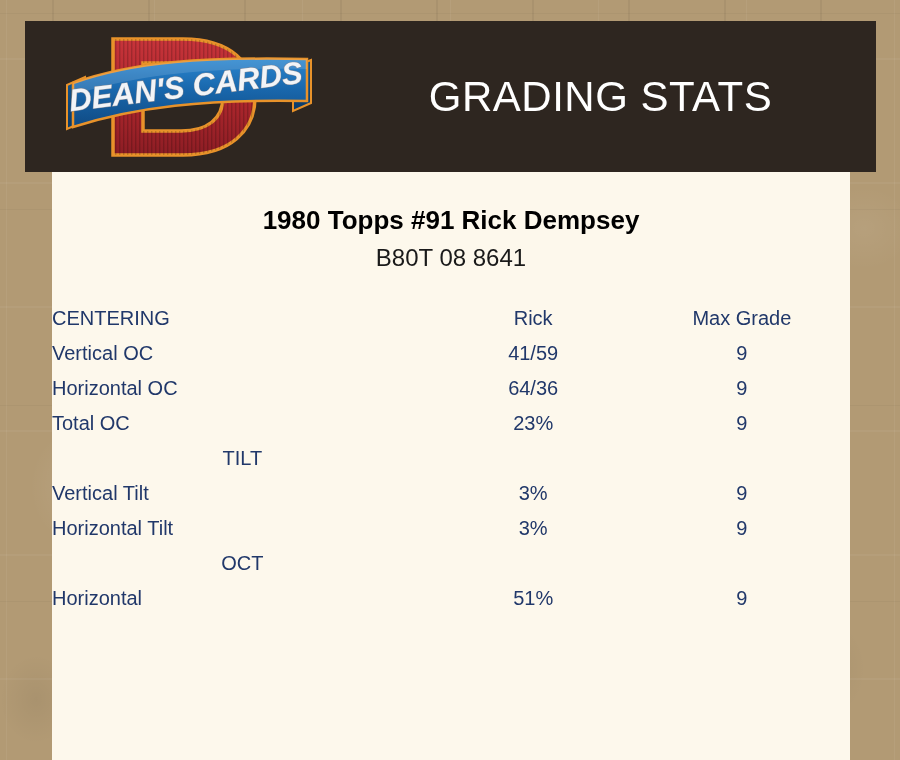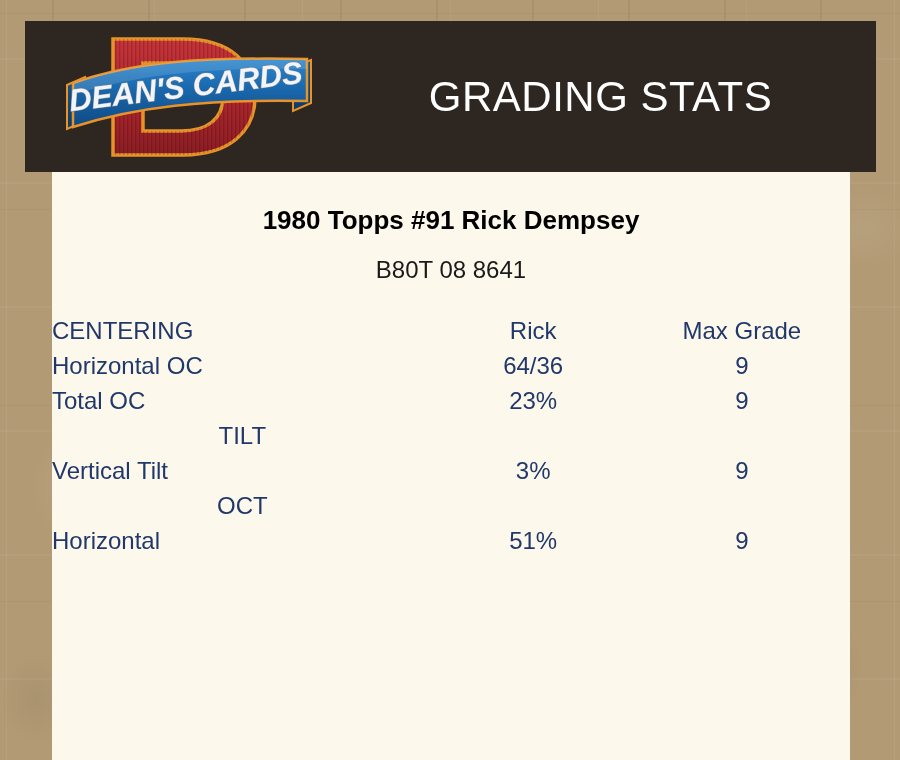--- a/index.html
+++ b/index.html
@@ -113,36 +113,36 @@
   #card-title {
     color: #000000;
     font-size: 26px;
     font-weight: bold;
     line-height: 32px;
   }
   #card-serial {
     color: #1a1a1a;
     font-size: 24px;
     line-height: 32px;
-    margin-top: 18px;
+    margin-top: 6px;
   }
 
   
   #stats-table {
     margin: 27px 0 0 0;
     width: 100%;
     border-collapse: collapse;
     color: #21386a;
   }
   #stats-table td, #stats-table th {
     padding: 0;
     height: 35px;
     vertical-align: middle;
     font-weight: normal;
-    font-size: 24px;
+    font-size: 20px;
   }
   .col-label { width: 352px; text-align: left; }
   .col-value { width: 186px; text-align: center; }
   .col-grade { width: 200px; text-align: center; }
 
   .head-row th { font-size: 24px; font-weight: bold; }
   .head-row .col-label { padding-left: 103px; }
 
   tr.section-row td {
     font-weight: bold;
@@ -218,40 +218,50 @@
     <thead>
       <tr class="head-row">
         <th class="col-label">CENTERING</th>
         <th class="col-value">Rick</th>
         <th class="col-grade">Max Grade</th>
       </tr>
     </thead>
     <tbody>
 
       <tr class="data-row">
+        <td class="col-label">Vertical OC</td>
+        <td class="col-value">41/59</td>
+        <td class="col-grade">9</td>
+      </tr>
+      <tr class="data-row">
         <td class="col-label">Horizontal OC</td>
         <td class="col-value">64/36</td>
         <td class="col-grade">9</td>
       </tr>
       <tr class="data-row">
         <td class="col-label">Total OC</td>
         <td class="col-value">23%</td>
         <td class="col-grade">9</td>
       </tr>
 
       <tr class="section-row">
         <td class="col-label">TILT</td>
         <td class="col-value"></td>
         <td class="col-grade"></td>
       </tr>
       <tr class="data-row">
         <td class="col-label">Vertical Tilt</td>
         <td class="col-value">3%</td>
         <td class="col-grade">9</td>
       </tr>
+      <tr class="data-row">
+        <td class="col-label">Horizontal Tilt</td>
+        <td class="col-value">3%</td>
+        <td class="col-grade">9</td>
+      </tr>
 
       <tr class="section-row">
         <td class="col-label">OCT</td>
         <td class="col-value"></td>
         <td class="col-grade"></td>
       </tr>
       <tr class="data-row">
         <td class="col-label">Horizontal</td>
         <td class="col-value">51%</td>
         <td class="col-grade">9</td>

